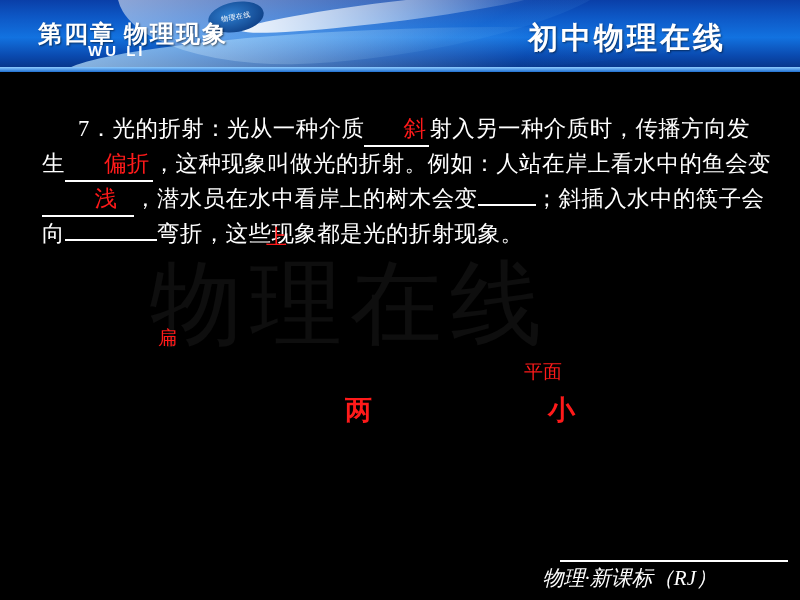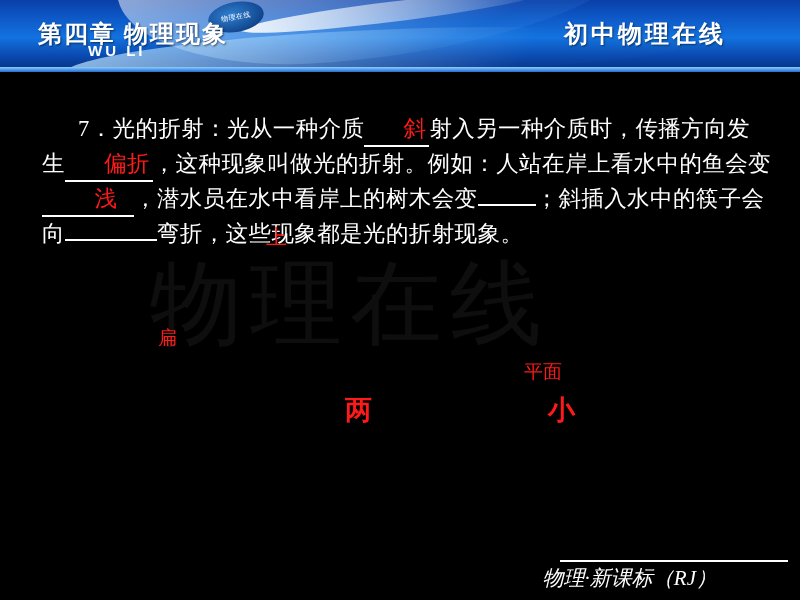--- a/index.html
+++ b/index.html
@@ -84,21 +84,21 @@
     left: 88px; top: 42px;
     font-size: 15px;
     color: #ffffff;
     font-family: "Liberation Sans", sans-serif;
     letter-spacing: 3px;
     font-weight: bold;
   }
   .header .title-right {
     position: absolute;
     right: 74px; top: 18px;
-    font-size: 24px;
+    font-size: 30px;
     color: #ffffff;
     font-family: "Liberation Serif", serif;
     font-weight: bold;
     letter-spacing: 3px;
     text-shadow: 1px 1px 2px rgba(0,0,0,0.5);
     white-space: nowrap;
   }
   .header .underline {
     position: absolute;
     left: 0; bottom: 0;

